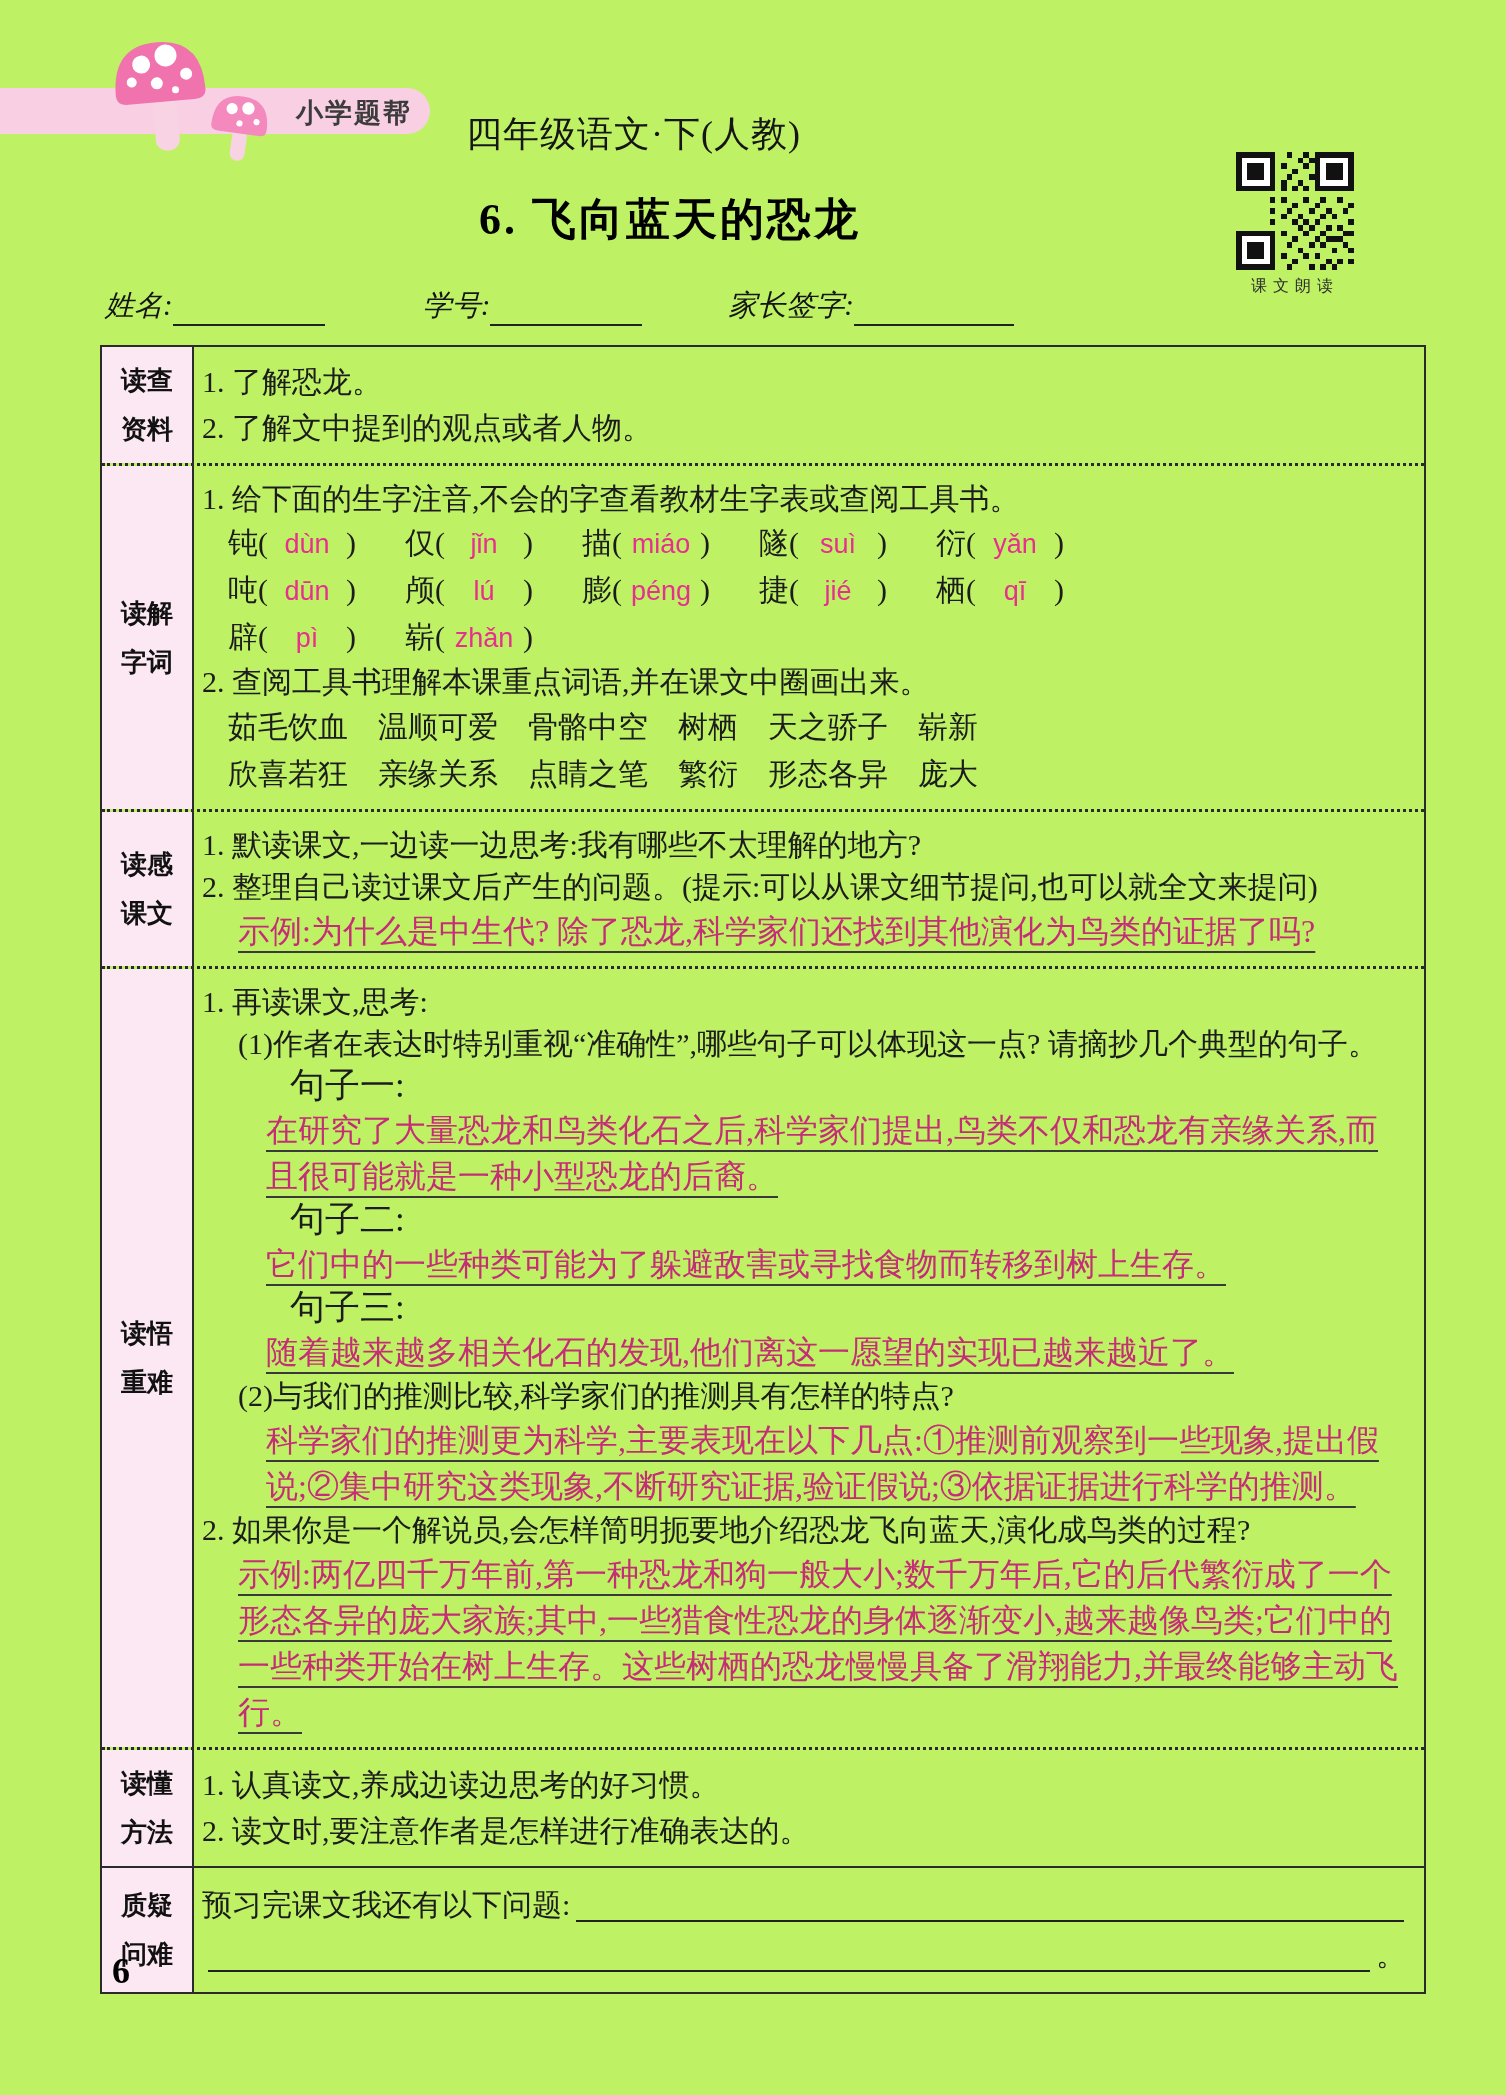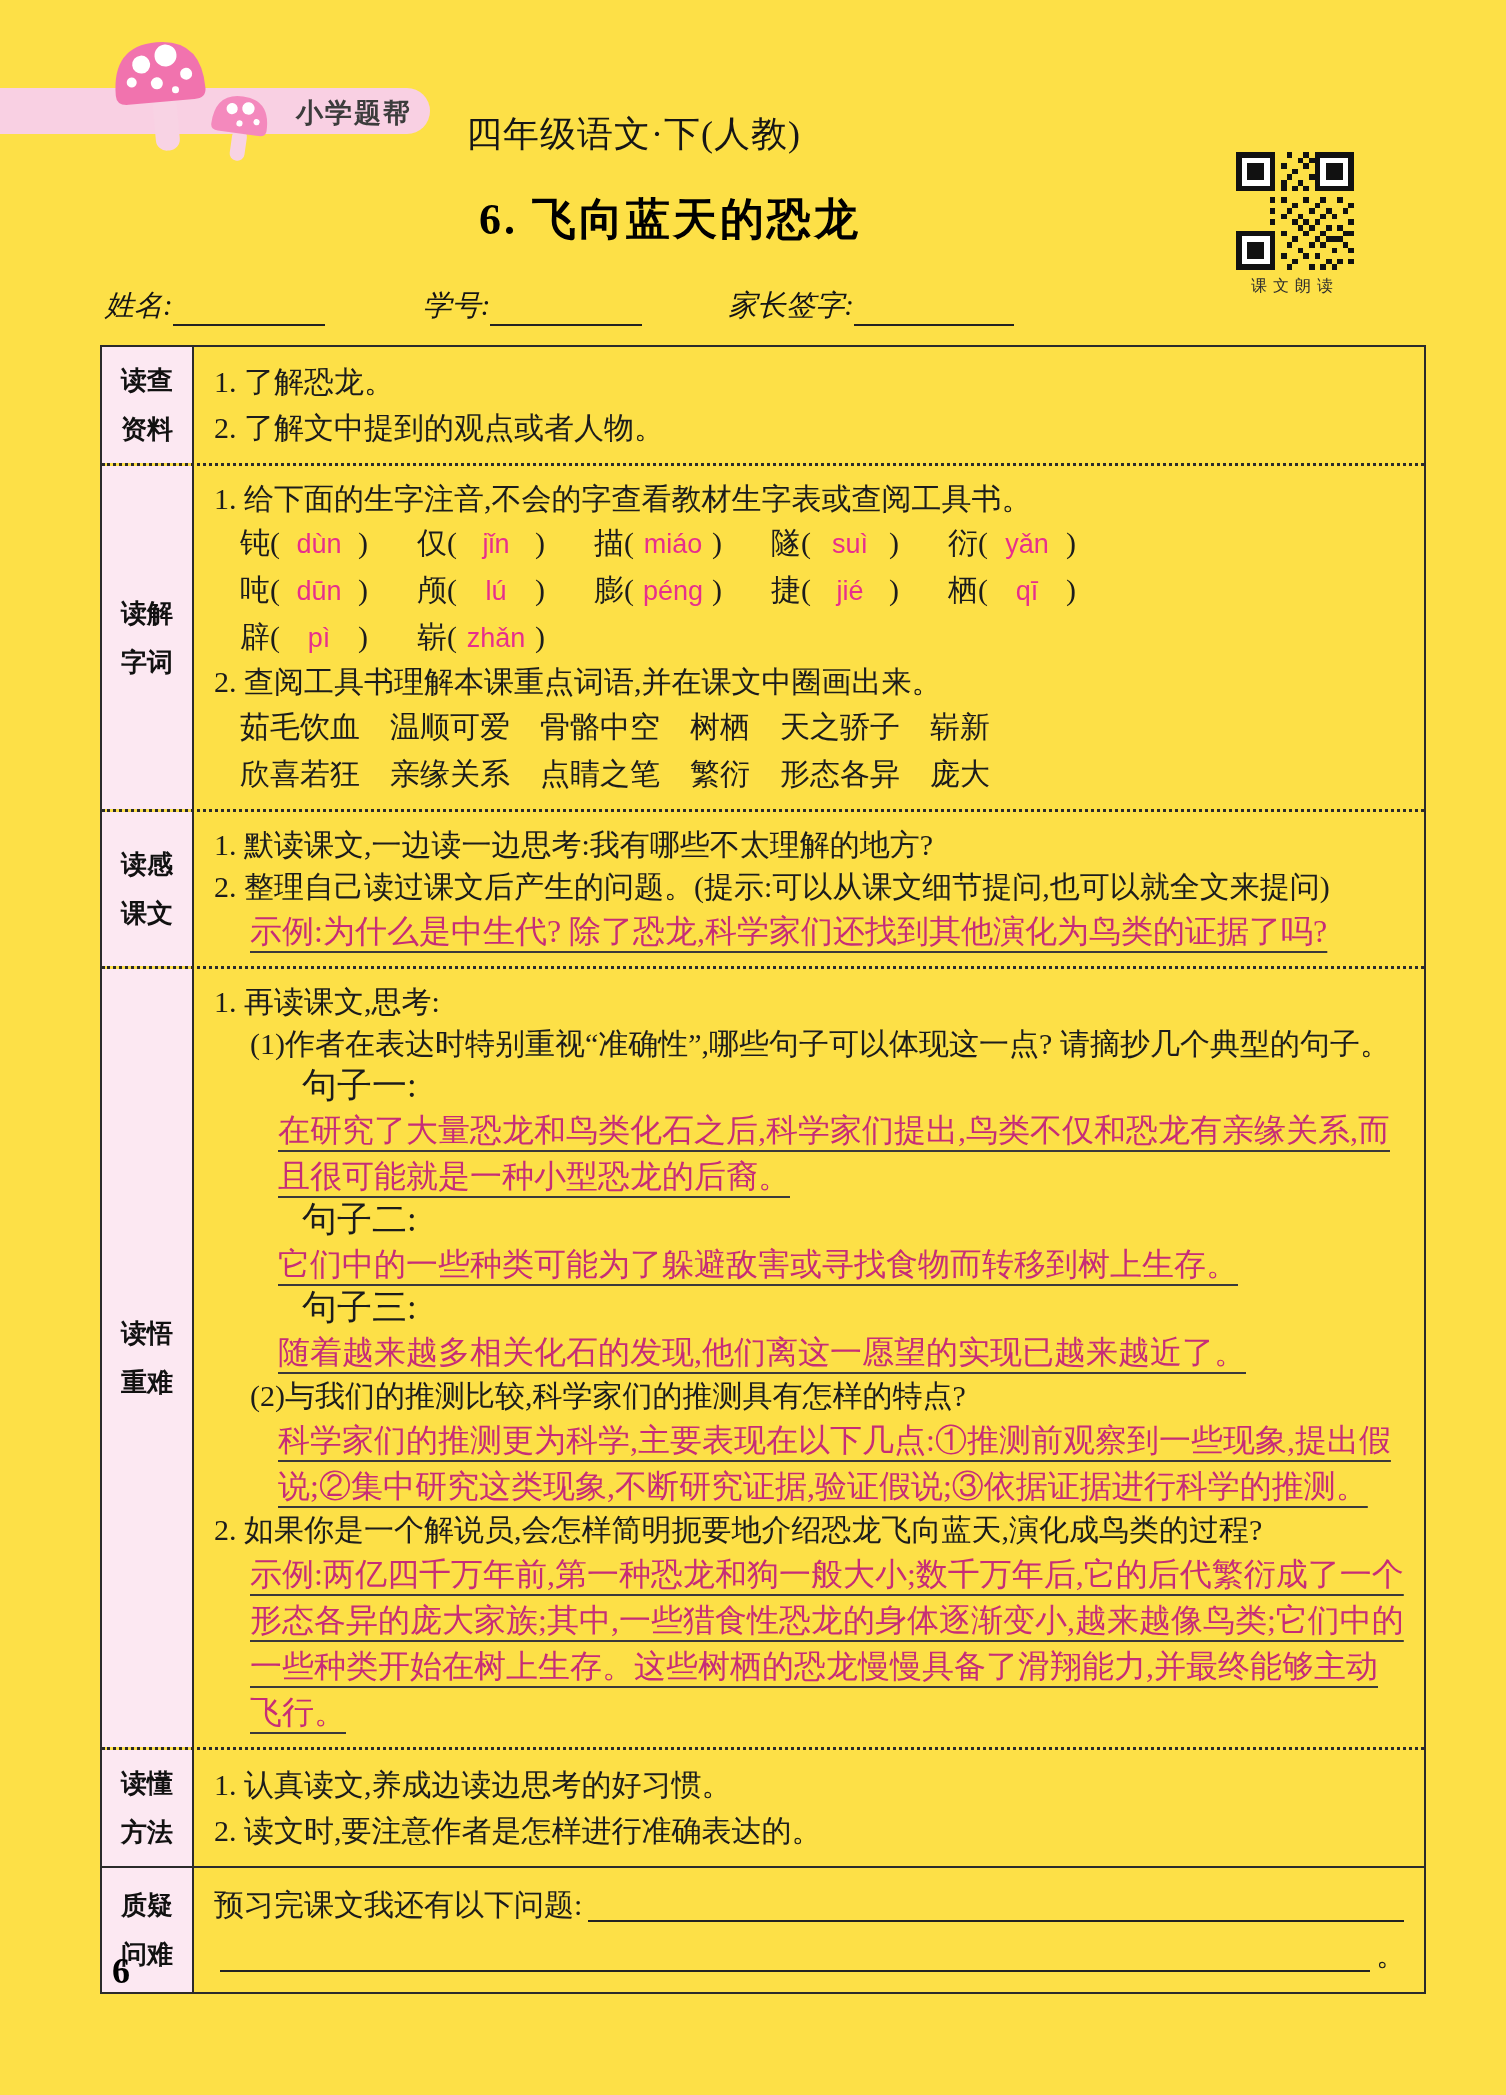--- a/index.html
+++ b/index.html
@@ -1,16 +1,16 @@
 <!DOCTYPE html>
 <html><head>
 <meta charset="utf-8">
 <style>
   html,body{margin:0;padding:0;background:#fff;}
-  .page{position:relative;width:1506px;height:2095px;background:#fde047;overflow:hidden;
+  .page{position:relative;width:1506px;height:2095px;background:#bef264;overflow:hidden;
         font-family:"Liberation Serif","DejaVu Serif",serif;color:#1c1c1c;}
 
   
   .brand-band{position:absolute;left:0;top:88px;width:430px;height:46px;
               background:#f9d0e3;border-radius:0 23px 23px 0;}
   .mushrooms{position:absolute;left:106px;top:36px;}
   .brand{position:absolute;left:296px;top:95px;font-family:"Liberation Sans","DejaVu Sans",sans-serif;
          font-weight:bold;font-size:27px;letter-spacing:2px;color:#3c3c3c;}
   .edition{position:absolute;left:458px;top:110px;font-size:36px;letter-spacing:1px;color:#161616;margin-left:8px;}
   .title{position:absolute;left:0;top:190px;width:1340px;margin:0;text-align:center;
@@ -29,21 +29,21 @@
 
   
   .table{position:absolute;left:100px;top:345px;width:1322px;border:2px solid #2b2b2b;}
   .trow{display:flex;}
   .trow.sep-dot{border-top:3px dotted #2b2b2b;}
   .trow.sep-solid{border-top:2px solid #2b2b2b;}
   .tlabel{flex:0 0 90px;background:#fce8f2;border-right:2px solid #2b2b2b;
           display:flex;flex-direction:column;justify-content:center;align-items:center;
           gap:14px;font-family:"Liberation Sans","DejaVu Sans",sans-serif;
           font-weight:bold;font-size:26px;color:#111;}
-  .tcontent{flex:1;padding:12px 18px 12px 20px;min-width:0;}
+  .tcontent{flex:1;padding:12px 18px 12px 8px;min-width:0;}
 
   .item{font-size:30px;line-height:42px;padding-left:36px;text-indent:-36px;}
   .roomy .item{line-height:46px;}
   .sub{font-size:30px;line-height:42px;margin-left:36px;padding-left:28px;text-indent:-28px;}
   .sublabel{font-size:35px;line-height:42px;margin-left:88px;}
 
   .ans{font-size:32px;line-height:46px;color:#c62d77;
        text-decoration:underline;text-decoration-color:#3a3a3a;
        text-decoration-thickness:2px;text-underline-offset:9px;}
   .ind2{margin-left:64px;} .ind1{margin-left:36px;}

